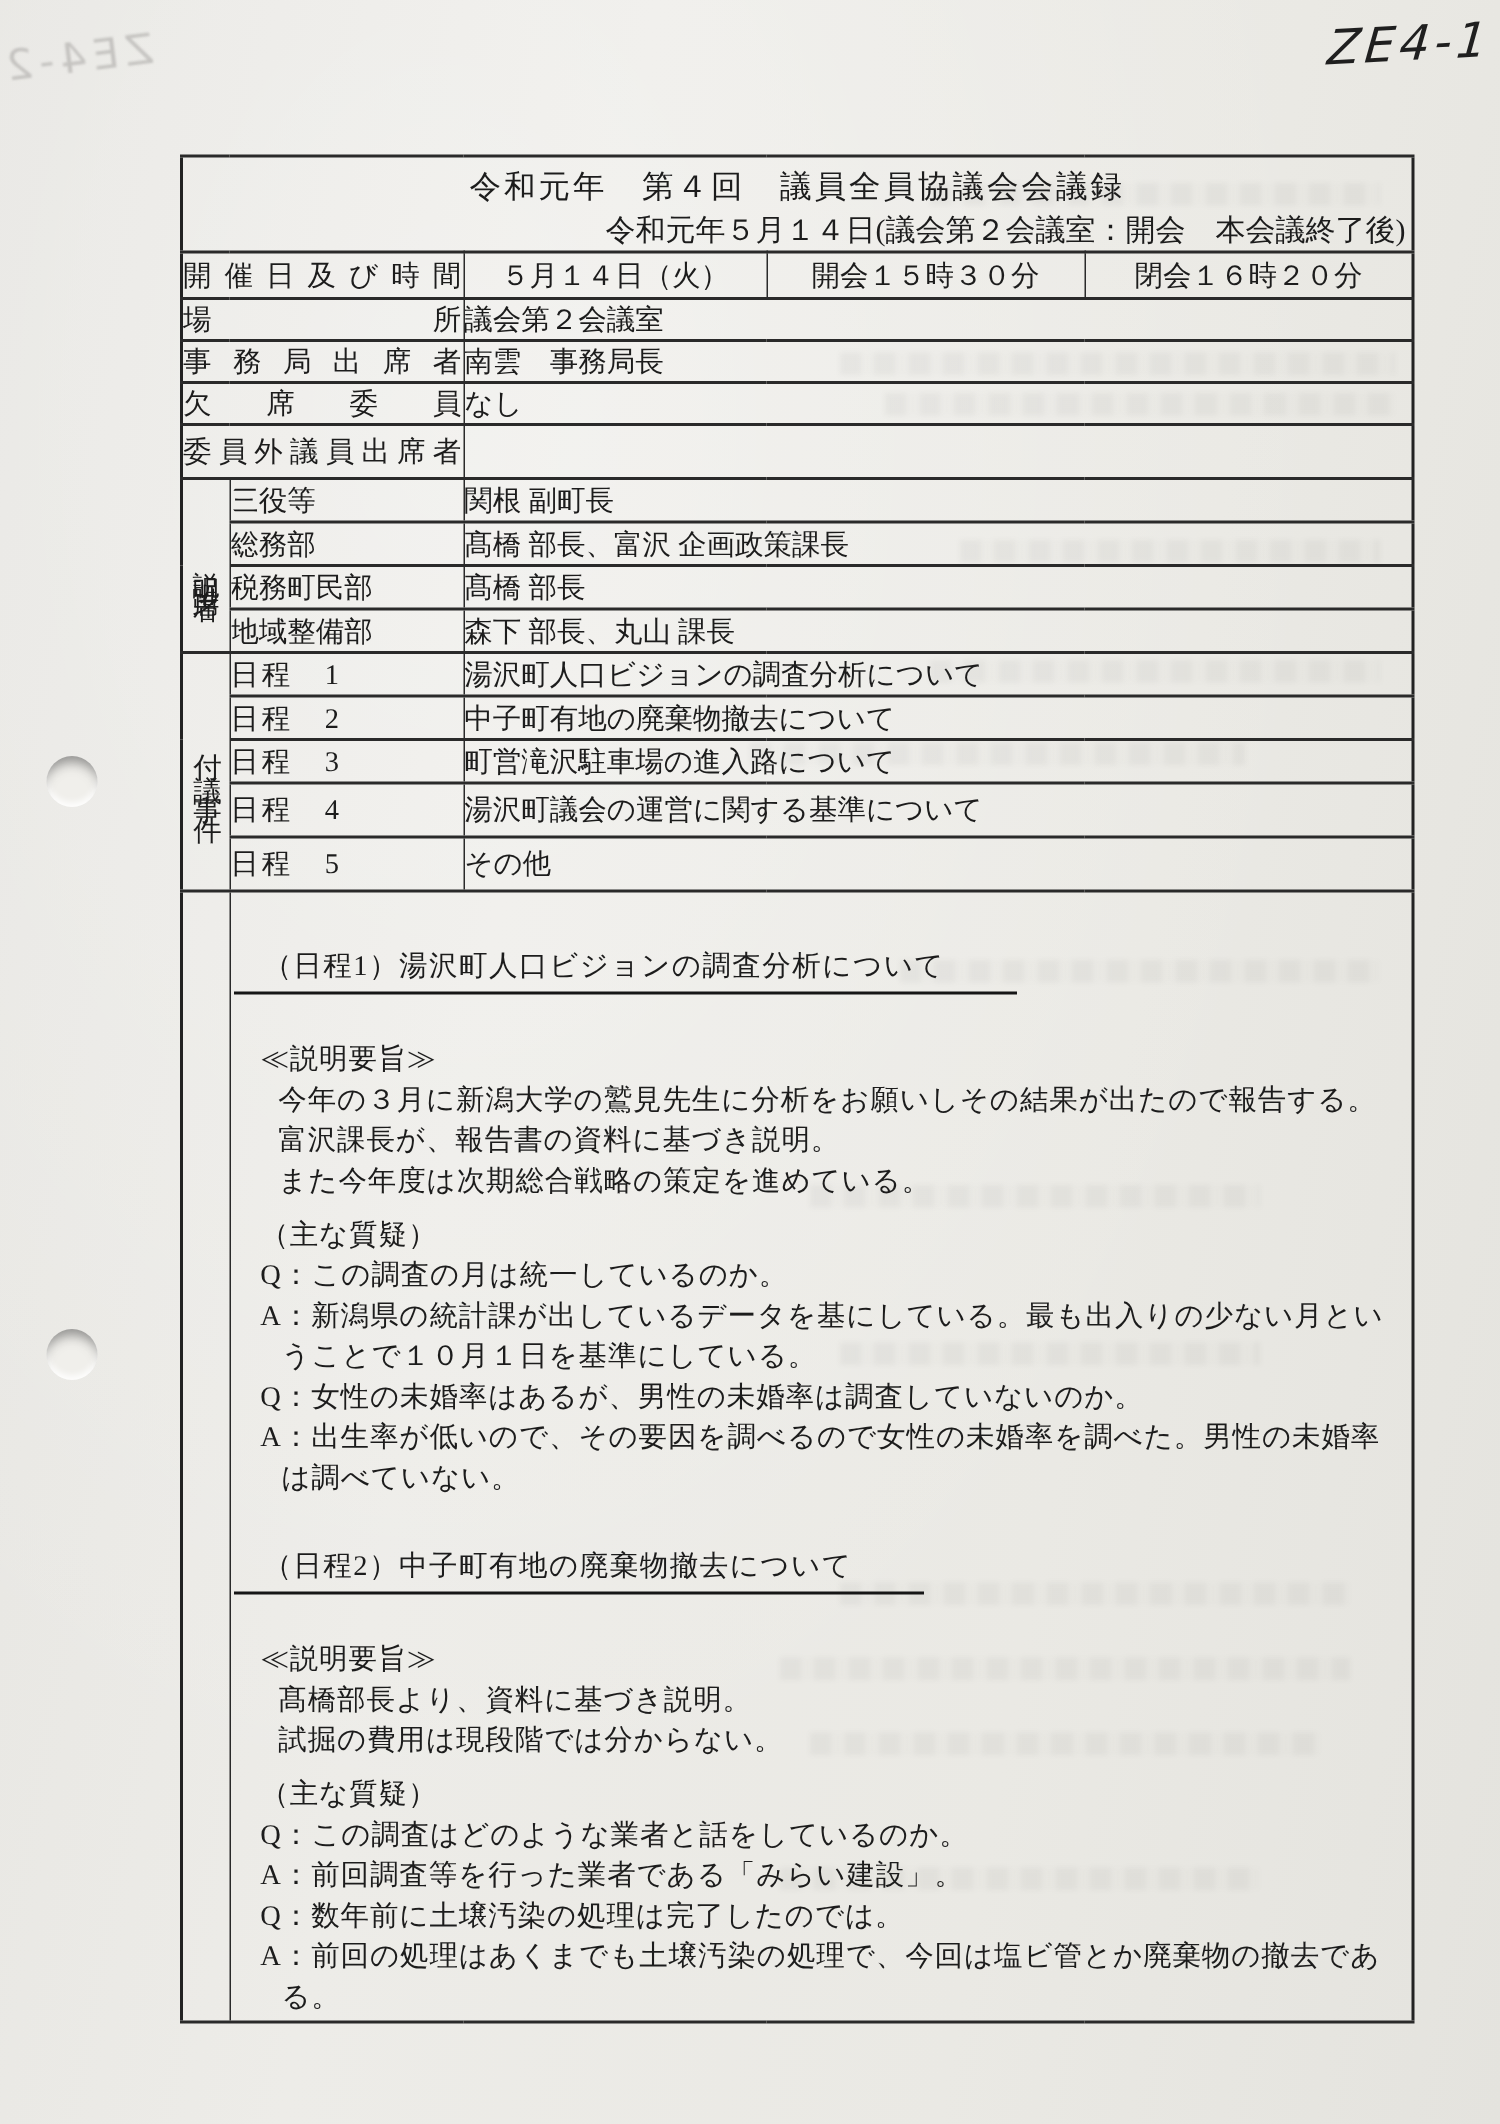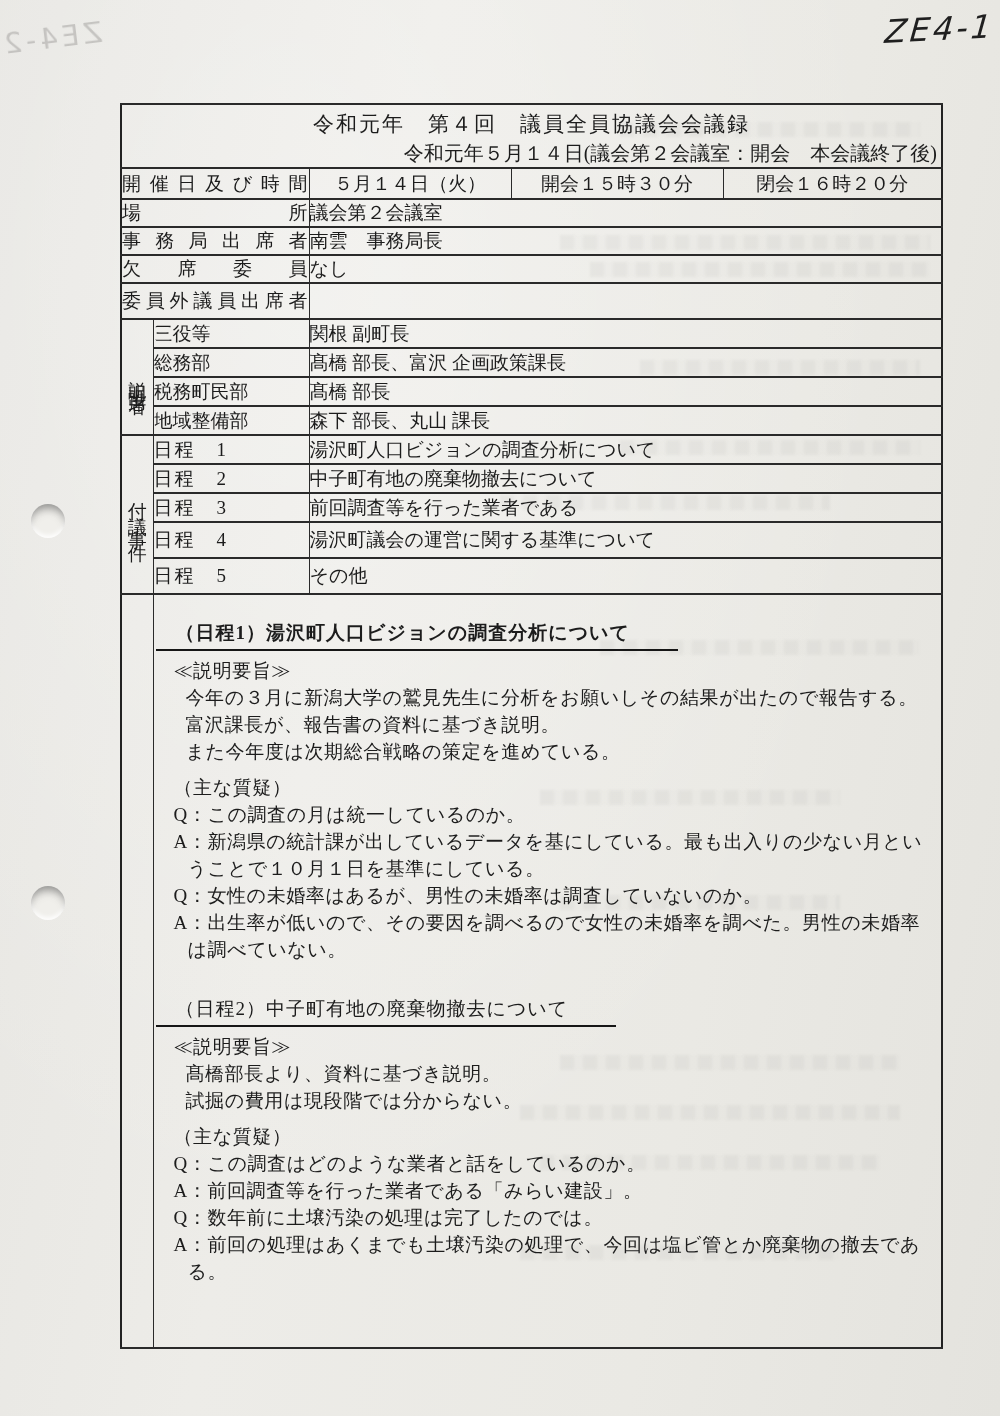--- a/index.html
+++ b/index.html
@@ -85,23 +85,23 @@
     padding:16px 10px 0 20px;
     font-size:19px; line-height:27px; letter-spacing:.6px;
     height:736px; overflow:hidden;
   }
   .section-heading {
     display:inline-block;
     border-bottom:2.2px solid #161616;
     margin-left:-18px; padding:0 48px 3px 20px;
     letter-spacing:1px;
   }
-  .sec1 .section-heading { margin-top:8px;font-weight:bold; }
+  .sec1 .section-heading { margin-top:20px; }
   .sec2 { margin-top:32px; }
-  .summary-label { margin-top:6px; }
+  .summary-label { margin-top:30px; }
   .line { padding-left:12px; }
   .qa-label { margin-top:9px; }
   .qa-line { padding-left:0; }
   .qa-line.cont { padding-left:14px; }
 </style>
 </head>
 <body>
 
 <div class="page">
 
@@ -194,21 +194,21 @@
       </td>
       <td class="agno">日程　1</td>
       <td colspan="3" class="val">湯沢町人口ビジョンの調査分析について</td>
     </tr>
     <tr class="r29">
       <td class="agno">日程　2</td>
       <td colspan="3" class="val">中子町有地の廃棄物撤去について</td>
     </tr>
     <tr class="r29">
       <td class="agno">日程　3</td>
-      <td colspan="3" class="val">前回調査等を行った業者である</td>
+      <td colspan="3" class="val">町営滝沢駐車場の進入路について</td>
     </tr>
     <tr class="r28">
       <td class="agno">日程　4</td>
       <td colspan="3" class="val">湯沢町議会の運営に関する基準について</td>
     </tr>
     <tr class="r28">
       <td class="agno">日程　5</td>
       <td colspan="3" class="val">その他</td>
     </tr>
 

